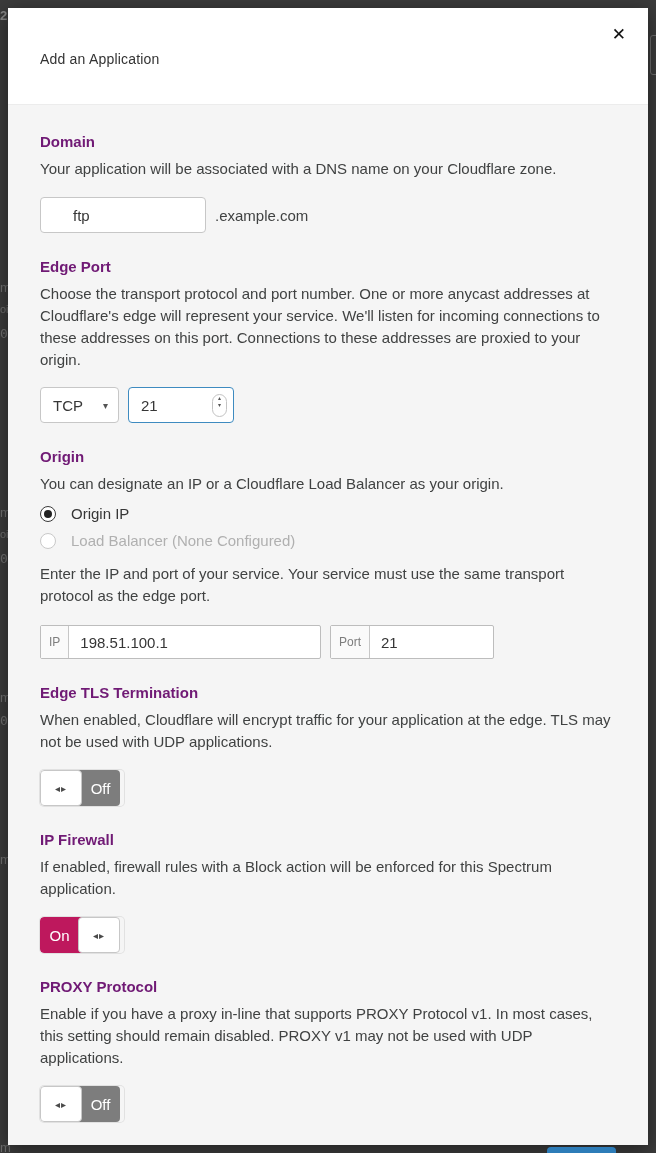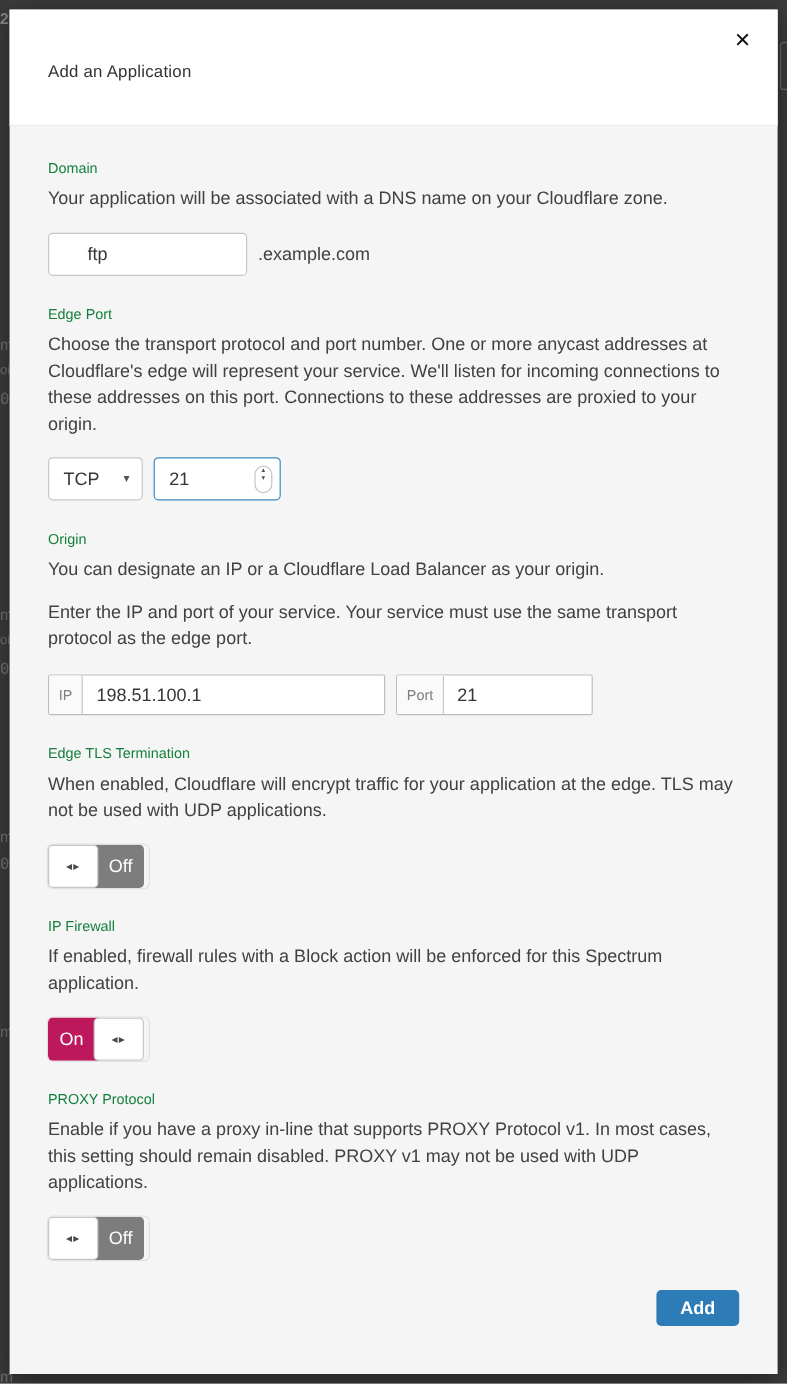--- a/index.html
+++ b/index.html
@@ -78,23 +78,23 @@
     font-family: "DejaVu Sans", sans-serif;
   }
 
   .modal-body {
     padding: 28px 32px 0 32px;
     flex: 1 1 auto;
   }
 
   .section { margin-bottom: 25px; }
   .section-label {
-    font-size: 12px;
-    font-weight: 400;
-    color: #15803d;
+    font-size: 15px;
+    font-weight: 700;
+    color: #701a75;
     margin-bottom: 8px;
   }
   .section-desc {
     font-size: 15px;
     color: #404242;
     line-height: 22px;
     max-width: 600px;
   }
 
   
@@ -309,20 +309,30 @@
             <span>▴</span>
             <span>▾</span>
           </div>
         </div>
       </div>
     </div>
 
     <div class="section">
       <div class="section-label">Origin</div>
       <div class="section-desc">You can designate an IP or a Cloudflare Load Balancer as your origin.</div>
+      <div class="radio-group">
+        <div class="radio-row">
+          <span class="radio-circle checked"></span>
+          <span class="radio-label">Origin IP</span>
+        </div>
+        <div class="radio-row disabled">
+          <span class="radio-circle"></span>
+          <span class="radio-label">Load Balancer (None Configured)</span>
+        </div>
+      </div>
       <div class="section-desc ip-note">Enter the IP and port of your service. Your service must use the same transport protocol as the edge port.</div>
       <div class="ipport-row">
         <div class="group-input ip-group">
           <span class="group-prefix">IP</span>
           <input type="text" value="198.51.100.1" style="">
         </div>
         <div class="group-input port-group">
           <span class="group-prefix">Port</span>
           <input type="text" value="21" style="">
         </div>

